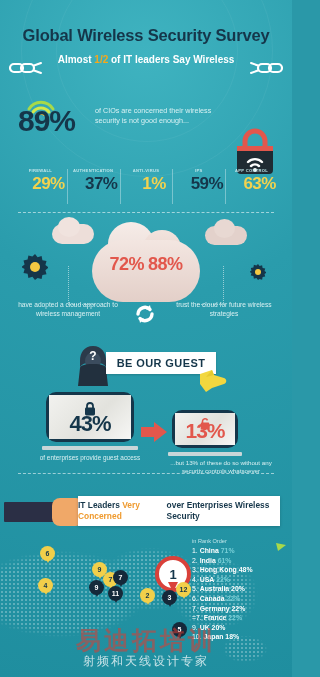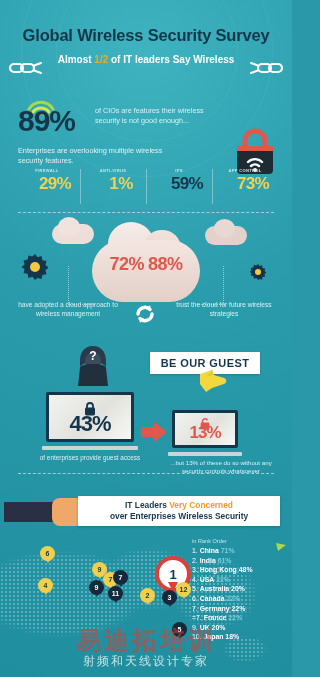--- a/index.html
+++ b/index.html
@@ -120,44 +120,43 @@
   .conn-r{right:68px;top:50px;width:26px;height:38px;border-left:none;border-top:none;}
 
   
   .guest-sec{position:absolute;left:0;right:0;top:344px;height:128px;}
   .hacker{position:absolute;left:76px;top:0px;width:34px;height:42px;}
   .guest-banner{
     position:absolute;left:106px;top:8px;width:110px;height:22px;
     background:#ffffff;display:flex;align-items:center;justify-content:center;
     font-size:11px;font-weight:bold;color:#15364a;letter-spacing:.4px;
     box-shadow:0 1px 2px rgba(0,0,0,.18);
-    margin-left:44px;
   }
   .hand{position:absolute;left:198px;top:22px;width:30px;height:28px;}
   .laptop{position:absolute;}
   .lt-big{left:42px;top:48px;width:96px;height:58px;}
   .lt-sm{left:168px;top:66px;width:74px;height:46px;}
   .lt-screen{
     position:absolute;left:4px;top:0;right:4px;bottom:8px;
-    background:#15364a;border-radius:2px;padding:3px;
+    background:#15364a;border-radius:10px;padding:3px;
   }
   .lt-inner{
     position:absolute;inset:3px;
     background:linear-gradient(135deg,#f2f2ef 0%,#e2e2dd 55%,#f7f7f5 100%);
     display:flex;align-items:flex-end;justify-content:center;
   }
   .lt-base{
     position:absolute;left:0;right:0;bottom:0;height:4px;
     background:#c9d6d8;border-radius:1px;
   }
   .lt-pct{
     font-size:22px;font-weight:bold;color:#15364a;letter-spacing:-1px;
     padding-bottom:2px;
   }
-  .lt-pct.red{color:#e2574c;font-size:17px;}
+  .lt-pct.red{color:#e2574c;font-size:21px;}
   .lock-mini{position:absolute;left:50%;top:6px;transform:translateX(-50%);width:13px;height:16px;}
   .broken-mini{position:absolute;left:50%;top:4px;transform:translateX(-50%);width:11px;height:14px;}
   .arrow-red{position:absolute;left:141px;top:78px;width:26px;height:20px;}
   .cap-g1{
     position:absolute;left:32px;top:110px;width:116px;text-align:center;
     font-size:6.4px;line-height:8.6px;color:#d9f0f2;
   }
   .cap-g2{
     position:absolute;left:160px;top:115px;width:122px;text-align:center;
     font-size:6.2px;line-height:8.4px;color:#d9f0f2;
@@ -176,21 +175,21 @@
     position:absolute;left:52px;top:10px;width:34px;height:28px;
     background:#f0a868;border-radius:8px 10px 10px 8px;
   }
   .fist::after{
     content:"";position:absolute;right:-3px;top:3px;width:9px;height:9px;
     background:#f4b87d;border-radius:3px;
   }
   .banner-card{
     position:absolute;left:78px;right:12px;top:8px;height:30px;
     background:#ffffff;box-shadow:0 1px 3px rgba(0,0,0,.2);
-    display:flex;flex-direction:column;align-items:center;justify-content:center;
+    display:flex;flex-direction:row;align-items:center;justify-content:flex-start;
   }
   .banner-l1{font-size:8.4px;font-weight:bold;color:#15364a;line-height:11px;}
   .banner-l1 .hl{color:#ef9a2e;}
   .banner-l2{font-size:8.4px;font-weight:bold;color:#15364a;line-height:11px;}
 
   
   .map-sec{position:absolute;left:0;right:0;top:534px;bottom:0;}
   .map-dots{
     position:absolute;left:0;right:0;top:0;bottom:0;
     background-image:radial-gradient(rgba(255,255,255,.30) 0.8px, transparent 0.9px);
@@ -275,49 +274,52 @@
   </div>
 
   <svg class="wifi-ico" viewBox="0 0 30 20">
     <path d="M3 13 A14 14 0 0 1 27 13" fill="none" stroke="#a8d94a" stroke-width="3" stroke-linecap="round"></path>
     <path d="M7 16 A10 10 0 0 1 23 16" fill="none" stroke="#d4e84a" stroke-width="3" stroke-linecap="round"></path>
     <path d="M11 19 A6 6 0 0 1 19 19" fill="none" stroke="#f5c842" stroke-width="3" stroke-linecap="round"></path>
   </svg>
   <div class="pct92">
     <span class="dot"></span><span>89%</span>
   </div>
-  <div class="cio-txt">of CIOs are features their wireless security is not good enough...</div>
+  <div class="cio-txt">of CIOs are concerned their wireless security is not good enough...</div>
 
   <svg class="lock-ico" viewBox="0 0 46 48">
     <path d="M13 20 V13 A10 10 0 0 1 33 13 V20" fill="none" stroke="#e2574c" stroke-width="5"></path>
     <rect x="5" y="18" width="36" height="28" rx="4" fill="#1f2b33"></rect>
     <rect x="5" y="18" width="36" height="5" fill="#e2574c"></rect>
     <path d="M16 34 A10 10 0 0 1 30 34" fill="none" stroke="#fff" stroke-width="2.4" stroke-linecap="round"></path>
     <path d="M19 38 A6 6 0 0 1 27 38" fill="none" stroke="#fff" stroke-width="2.4" stroke-linecap="round"></path>
     <circle cx="23" cy="42" r="2" fill="#fff"></circle>
   </svg>
 
-  <div class="ent-txt">Enterprises are overlooking multiple wireless security features.</div>
 
   <div class="features">
     <div class="feat">
       <span class="lab">FIREWALL</span>
       <span class="val v-yellow">29%</span>
     </div>
     <div class="feat">
+      <span class="lab">AUTHENTICATION</span>
+      <span class="val v-navy">37%</span>
+    </div>
+    <div class="feat">
       <span class="lab">ANTI-VIRUS</span>
       <span class="val v-yellow">1%</span>
     </div>
     <div class="feat">
       <span class="lab">IPS</span>
       <span class="val v-navy">59%</span>
     </div>
     <div class="feat">
       <span class="lab">APP CONTROL</span>
-      <span class="val v-yellow">73%</span>
+      <span class="val v-yellow">63%</span>
     </div>
   </div>
 
   <div class="dashed d1"></div>
 
   <div class="cloud-sec">
     <div class="cloud sm-cloud-l"></div>
     <div class="cloud sm-cloud-l2"></div>
     <div class="cloud sm-cloud-r"></div>
     <div class="cloud sm-cloud-r2"></div>

